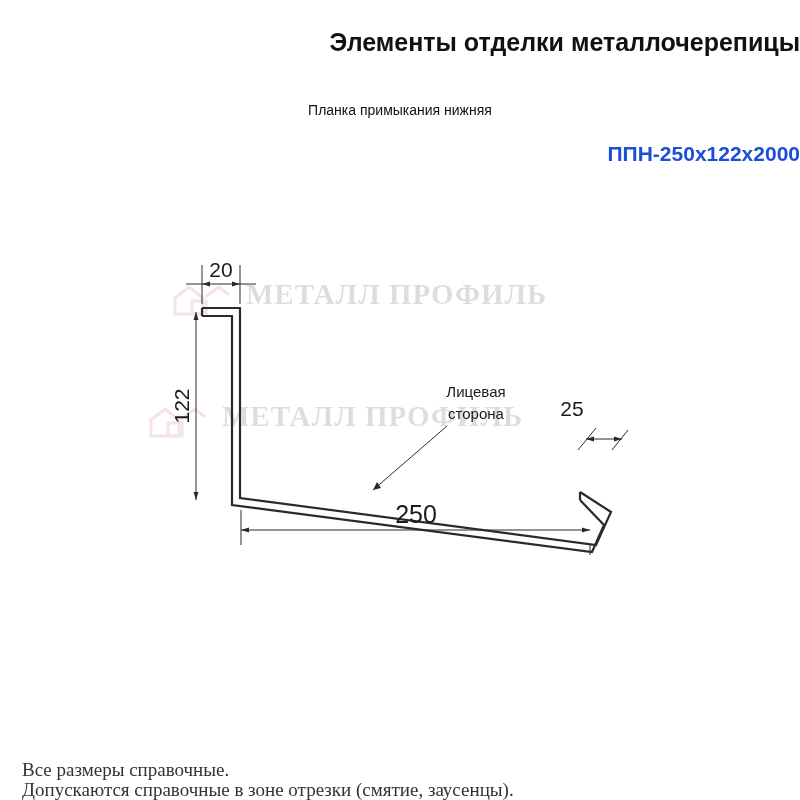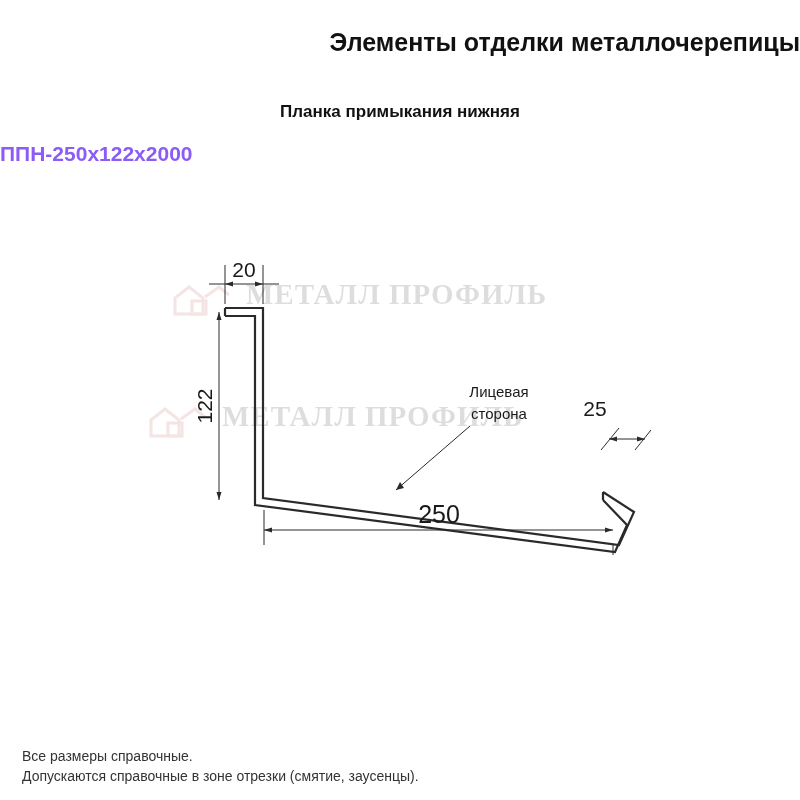--- a/index.html
+++ b/index.html
@@ -29,49 +29,49 @@
     font-weight: bold;
     letter-spacing: 0px;
     color: #111111;
   }
   .title-sub {
     position: absolute;
     top: 102px;
     left: 0;
     width: 800px;
     text-align: center;
-    font-size: 17px;
-    font-weight: bold;
+    font-size: 14px;
+    font-weight: normal;
     color: #111111;
   }
   .title-code {
     position: absolute;
     top: 142px;
     left: 0;
     width: 800px;
-    text-align: left;
+    text-align: right;
     font-size: 21px;
     font-weight: bold;
-    color: #8b5cf6;
+    color: #1d4ed8;
   }
   .drawing {
     position: absolute;
     top: 200px;
     left: 0;
     width: 655px;
     height: 420px;
-    padding-left: 23px;
   }
   .notes {
     position: absolute;
     left: 22px;
-    bottom: 14px;
-    font-size: 14px;
+    bottom: 0;
+    font-size: 19px;
     line-height: 20px;
     color: #333333;
+    font-family: Liberation Serif, serif;
   }
   .notes div {
     white-space: nowrap;
   }
   .wm {
     position: absolute;
     opacity: 0.13;
     color: #000000;
     pointer-events: none;
     user-select: none;

